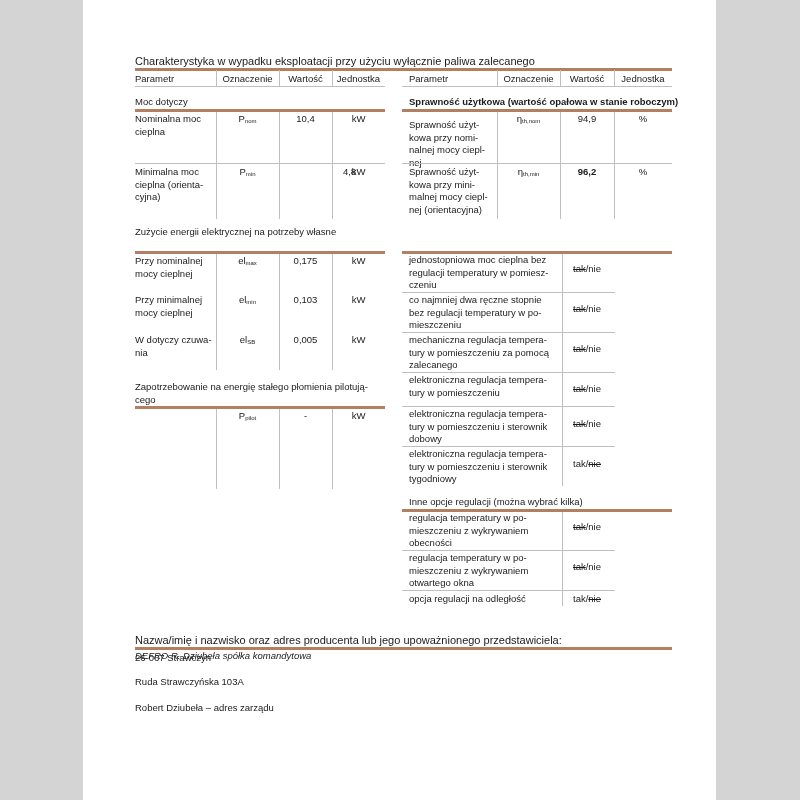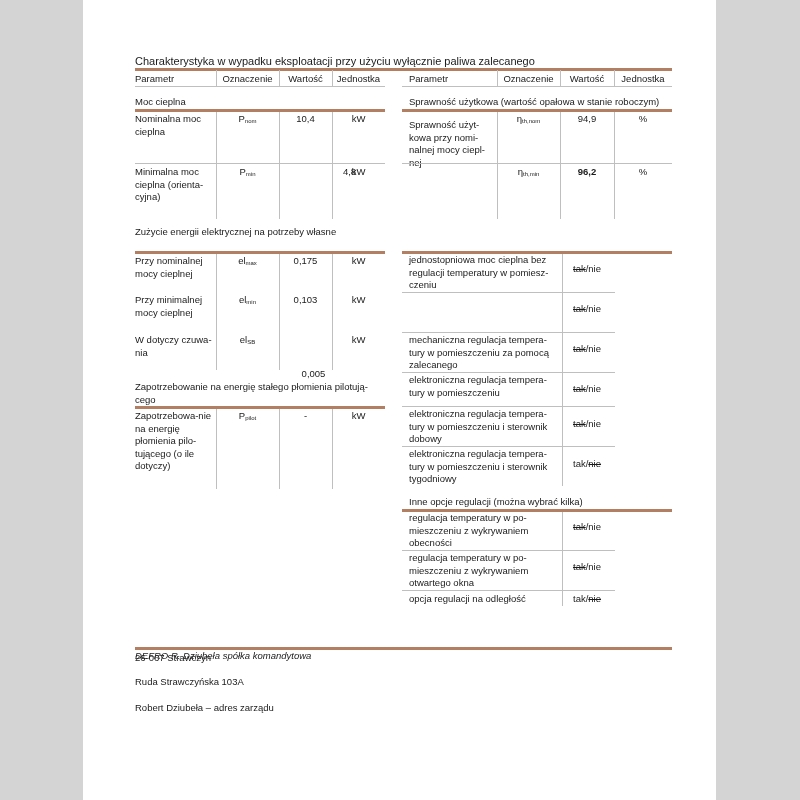--- a/index.html
+++ b/index.html
@@ -41,46 +41,47 @@
 
   <div class="abs txt" style="left:326px; top:73px;">Parametr</div>
   <div class="abs txt center" style="left:414px; top:73px; width:63px;">Oznaczenie</div>
   <div class="abs txt center" style="left:477px; top:73px; width:54px;">Wartość</div>
   <div class="abs txt center" style="left:531px; top:73px; width:58px;">Jednostka</div>
   <div class="vline" style="left:414px; top:70px; height:16px;"></div>
   <div class="vline" style="left:477px; top:70px; height:16px;"></div>
   <div class="vline" style="left:531px; top:70px; height:16px;"></div>
   <div class="hline" style="left:319px; top:86px; width:270px;"></div>
 
-  <div class="abs txt" style="left:52px; top:96px;">Moc cieplna</div>
+  <div class="abs txt" style="left:52px; top:96px;">Moc dotyczy</div>
   <div class="brown" style="left:52px; top:109px; width:250px;"></div>
 
   <div class="abs txt" style="left:52px; top:113px; width:78px;">Nominalna moc cieplna</div>
   <div class="abs txt center" style="left:133px; top:113px; width:63px;"><span>P</span><span class="sub">nom</span></div>
   <div class="abs txt center" style="left:196px; top:113px; width:53px;">10,4</div>
   <div class="abs txt center" style="left:249px; top:113px; width:53px;">kW</div>
   <div class="hline" style="left:52px; top:163px; width:250px;"></div>
 
   <div class="abs txt" style="left:52px; top:166px; width:78px;">Minimalna moc cieplna (orienta-cyjna)</div>
   <div class="abs txt center" style="left:133px; top:166px; width:63px;"><span>P</span><span class="sub">min</span></div>
   <div class="abs txt center" style="left:196px; top:166px; width:53px;padding-left:44px;">4,8</div>
   <div class="abs txt center" style="left:249px; top:166px; width:53px;">kW</div>
   <div class="vline" style="left:133px; top:112px; height:107px;"></div>
   <div class="vline" style="left:196px; top:112px; height:107px;"></div>
   <div class="vline" style="left:249px; top:112px; height:107px;"></div>
 
-  <div class="abs txt" style="left:326px; top:96px;">Sprawność użytkowa (wartość opałowa w stanie roboczym)</div>
+  <div class="abs txt" style="left:326px; top:96px;font-weight:bold;">Sprawność użytkowa (wartość opałowa w stanie roboczym)</div>
   <div class="brown" style="left:319px; top:109px; width:270px;"></div>
 
   <div class="abs txt" style="left:326px; top:113px; width:86px;margin-top:6px;">Sprawność użyt-kowa przy nomi-nalnej mocy ciepl-nej</div>
   <div class="abs txt center" style="left:414px; top:113px; width:63px;"><span>η</span><span class="sub">th,nom</span></div>
   <div class="abs txt center" style="left:477px; top:113px; width:54px;">94,9</div>
   <div class="abs txt center" style="left:531px; top:113px; width:58px;">%</div>
   <div class="hline" style="left:319px; top:163px; width:270px;"></div>
 
+  <div class="abs txt" style="left:326px; top:166px; width:86px;">Sprawność użyt-kowa przy mini-malnej mocy ciepl-nej (orientacyjna)</div>
   <div class="abs txt center" style="left:414px; top:166px; width:63px;"><span>η</span><span class="sub">th,min</span></div>
   <div class="abs txt center" style="left:477px; top:166px; width:54px;font-weight:bold;">96,2</div>
   <div class="abs txt center" style="left:531px; top:166px; width:58px;">%</div>
   <div class="vline" style="left:414px; top:112px; height:107px;"></div>
   <div class="vline" style="left:477px; top:112px; height:107px;"></div>
   <div class="vline" style="left:531px; top:112px; height:107px;"></div>
 
   <div class="abs txt" style="left:52px; top:226px;">Zużycie energii elektrycznej na potrzeby własne</div>
   <div class="brown" style="left:52px; top:251px; width:250px;"></div>
 
@@ -89,42 +90,42 @@
   <div class="abs txt center" style="left:196px; top:255px; width:53px;">0,175</div>
   <div class="abs txt center" style="left:249px; top:255px; width:53px;">kW</div>
 
   <div class="abs txt" style="left:52px; top:294px; width:78px;">Przy minimalnej mocy cieplnej</div>
   <div class="abs txt center" style="left:133px; top:294px; width:63px;"><span>el</span><span class="sub">min</span></div>
   <div class="abs txt center" style="left:196px; top:294px; width:53px;">0,103</div>
   <div class="abs txt center" style="left:249px; top:294px; width:53px;">kW</div>
 
   <div class="abs txt" style="left:52px; top:334px; width:78px;">W dotyczy czuwa-nia</div>
   <div class="abs txt center" style="left:133px; top:334px; width:63px;"><span>el</span><span class="sub">SB</span></div>
-  <div class="abs txt center" style="left:204px; top:334px; width:53px;margin-top:34px;">0,005</div>
+  <div class="abs txt center" style="left:196px; top:334px; width:53px;">0,005</div>
   <div class="abs txt center" style="left:249px; top:334px; width:53px;">kW</div>
   <div class="vline" style="left:133px; top:254px; height:116px;"></div>
   <div class="vline" style="left:196px; top:254px; height:116px;"></div>
   <div class="vline" style="left:249px; top:254px; height:116px;"></div>
 
   <div class="abs txt" style="left:52px; top:381px; width:250px;">Zapotrzebowanie na energię stałego płomienia pilotują-cego</div>
   <div class="brown" style="left:52px; top:406px; width:250px;"></div>
-  <div class="abs txt" style="left:52px; top:410px; width:78px;">Zapotrzebowa-nie na energię płomienia pilo-tującego (o ile dotyczy)</div>
   <div class="abs txt center" style="left:133px; top:410px; width:63px;"><span>P</span><span class="sub">pilot</span></div>
   <div class="abs txt center" style="left:196px; top:410px; width:53px;">-</div>
   <div class="abs txt center" style="left:249px; top:410px; width:53px;">kW</div>
   <div class="vline" style="left:133px; top:409px; height:80px;"></div>
   <div class="vline" style="left:196px; top:409px; height:80px;"></div>
   <div class="vline" style="left:249px; top:409px; height:80px;"></div>
 
   <div class="brown" style="left:319px; top:251px; width:270px;"></div>
 
   <div class="abs txt" style="left:326px; top:254px; width:150px;">jednostopniowa moc cieplna bez regulacji temperatury w pomiesz-czeniu</div>
   <div class="abs txt" style="left:490px; top:263px;"><span class="strike">tak</span><span>/</span><span>nie</span></div>
   <div class="hline" style="left:319px; top:292px; width:213px;"></div>
 
+  <div class="abs txt" style="left:326px; top:294px; width:150px;">co najmniej dwa ręczne stopnie bez regulacji temperatury w po-mieszczeniu</div>
   <div class="abs txt" style="left:490px; top:303px;"><span class="strike">tak</span><span>/</span><span>nie</span></div>
   <div class="hline" style="left:319px; top:332px; width:213px;"></div>
 
   <div class="abs txt" style="left:326px; top:334px; width:150px;">mechaniczna regulacja tempera-tury w pomieszczeniu za pomocą zalecanego</div>
   <div class="abs txt" style="left:490px; top:343px;"><span class="strike">tak</span><span>/</span><span>nie</span></div>
   <div class="hline" style="left:319px; top:372px; width:213px;"></div>
 
   <div class="abs txt" style="left:326px; top:374px; width:150px;">elektroniczna regulacja tempera-tury w pomieszczeniu</div>
   <div class="abs txt" style="left:490px; top:383px;"><span class="strike">tak</span><span>/</span><span>nie</span></div>
   <div class="hline" style="left:319px; top:406px; width:213px;"></div>
@@ -145,19 +146,20 @@
   <div class="hline" style="left:319px; top:550px; width:213px;"></div>
 
   <div class="abs txt" style="left:326px; top:552px; width:150px;">regulacja temperatury w po-mieszczeniu z wykrywaniem otwartego okna</div>
   <div class="abs txt" style="left:490px; top:561px;"><span class="strike">tak</span><span>/</span><span>nie</span></div>
   <div class="hline" style="left:319px; top:590px; width:213px;"></div>
 
   <div class="abs txt" style="left:326px; top:593px; width:150px;">opcja regulacji na odległość</div>
   <div class="abs txt" style="left:490px; top:593px;"><span>tak</span><span>/</span><span class="strike">nie</span></div>
   <div class="vline" style="left:479px; top:512px; height:94px;"></div>
 
+  <div class="abs title" style="left:52px; top:633px; width:560px;">Nazwa/imię i nazwisko oraz adres producenta lub jego upoważnionego przedstawiciela:</div>
   <div class="brown" style="left:52px; top:647px; width:537px;"></div>
   <div class="abs txt" style="left:52px; top:650px;font-style:italic;">DEFRO R. Dziubeła spółka komandytowa</div>
   <div class="abs txt" style="left:52px; top:640px;margin-top:12px;">26-067 Strawczyn</div>
   <div class="abs txt" style="left:52px; top:676px;">Ruda Strawczyńska 103A</div>
   <div class="abs txt" style="left:52px; top:702px;">Robert Dziubeła – adres zarządu</div>
 
 </div>
 
 </body></html>

